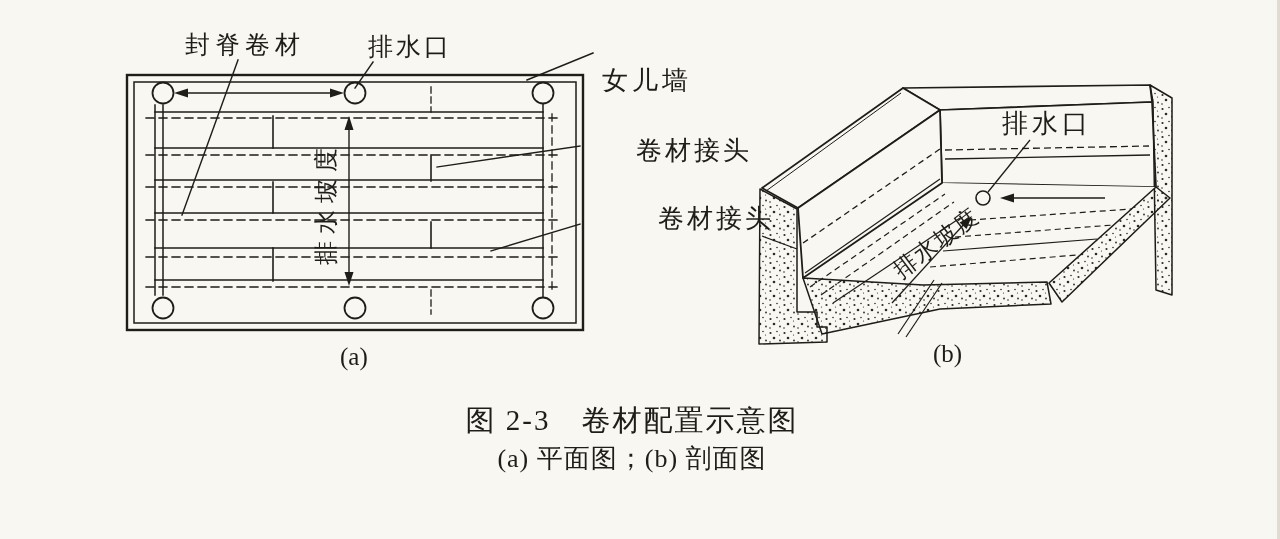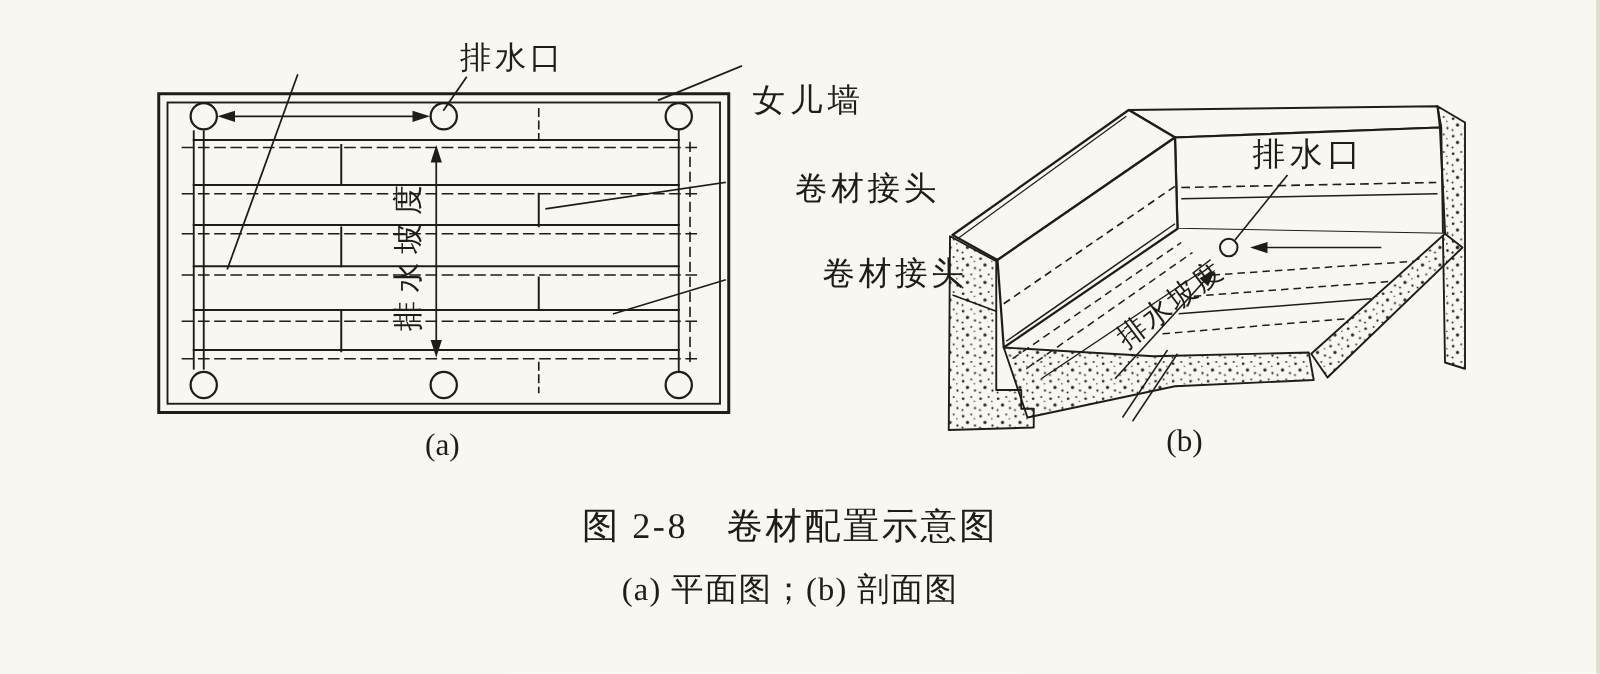--- a/index.html
+++ b/index.html
@@ -10,21 +10,21 @@
     overflow:hidden;
     font-family:"Liberation Serif","DejaVu Serif",serif;
     color:#1e1d1a;
   }
   .lbl{position:absolute;white-space:pre;line-height:1.08;}
   .lbl2{position:absolute;white-space:pre;line-height:28px;}
   svg{position:absolute;overflow:visible;}
   .edge{position:absolute;top:0;right:0;width:3px;height:539px;background:#cdc6b6;opacity:.55;}
   .caption{position:absolute;left:0;top:401px;width:1264px;text-align:center;}
   .caption .t1{font-size:29px;letter-spacing:2px;}
-  .caption .t2{font-size:26px;letter-spacing:1px;margin-top:13px;}
+  .caption .t2{font-size:26px;letter-spacing:1px;}
 </style>
 </head>
 <body>
 
 <div id="page">
 
   <svg style="left:115px;top:50px" width="600" height="335" viewBox="0 0 600 335">
     <g stroke="#1e1d1a" fill="none" stroke-linecap="square">
 
       <rect x="12" y="25" width="456" height="255" stroke-width="2.4"></rect>
@@ -164,34 +164,35 @@
       <polygon points="63,228 183,235 307,232 311,254 200,259 82,284" fill="url(#stip)" stroke-width="1.5"></polygon>
       <g fill="none" stroke-width="1.2">
         <line x1="158" y1="284" x2="194" y2="230"></line>
         <line x1="166" y1="287" x2="202" y2="233"></line>
       </g>
     </g>
 
     <text transform="translate(201,199) rotate(-37)" text-anchor="middle" font-size="23" letter-spacing="2" fill="#1e1d1a" font-family="&quot;Liberation Serif&quot;,&quot;DejaVu Serif&quot;,serif">排水坡度</text>
   </svg>
 
+  <div class="lbl" style="left:185px;top:31px;font-size:25px;letter-spacing:5px;">封脊卷材</div>
   <div class="lbl" style="left:368px;top:33px;font-size:25px;letter-spacing:3px;">排水口</div>
   <div class="lbl" style="left:602px;top:39px;font-size:26px;letter-spacing:4px;margin-top:28px;">女儿墙</div>
 
   <div class="lbl2" style="left:598px;top:109px;font-size:26px;letter-spacing:3px;">
     <span>卷材接头</span><br>
   </div>
   <div class="lbl2" style="left:620px;top:177px;font-size:26px;letter-spacing:3px;">
     <span>卷材接头</span><br>
   </div>
 
   <div class="lbl" style="left:1002px;top:110px;font-size:26px;letter-spacing:4px;">排水口</div>
 
   <div class="lbl" style="left:340px;top:343px;font-size:25px;">(a)</div>
   <div class="lbl" style="left:933px;top:340px;font-size:25px;">(b)</div>
 
   <div class="caption">
-    <div class="t1">图 2-8　卷材配置示意图</div>
+    <div class="t1">图 2-3　卷材配置示意图</div>
     <div class="t2">(a) 平面图；(b) 剖面图</div>
   </div>
 
   <div class="edge"></div>
 </div>
 
 </body></html>

